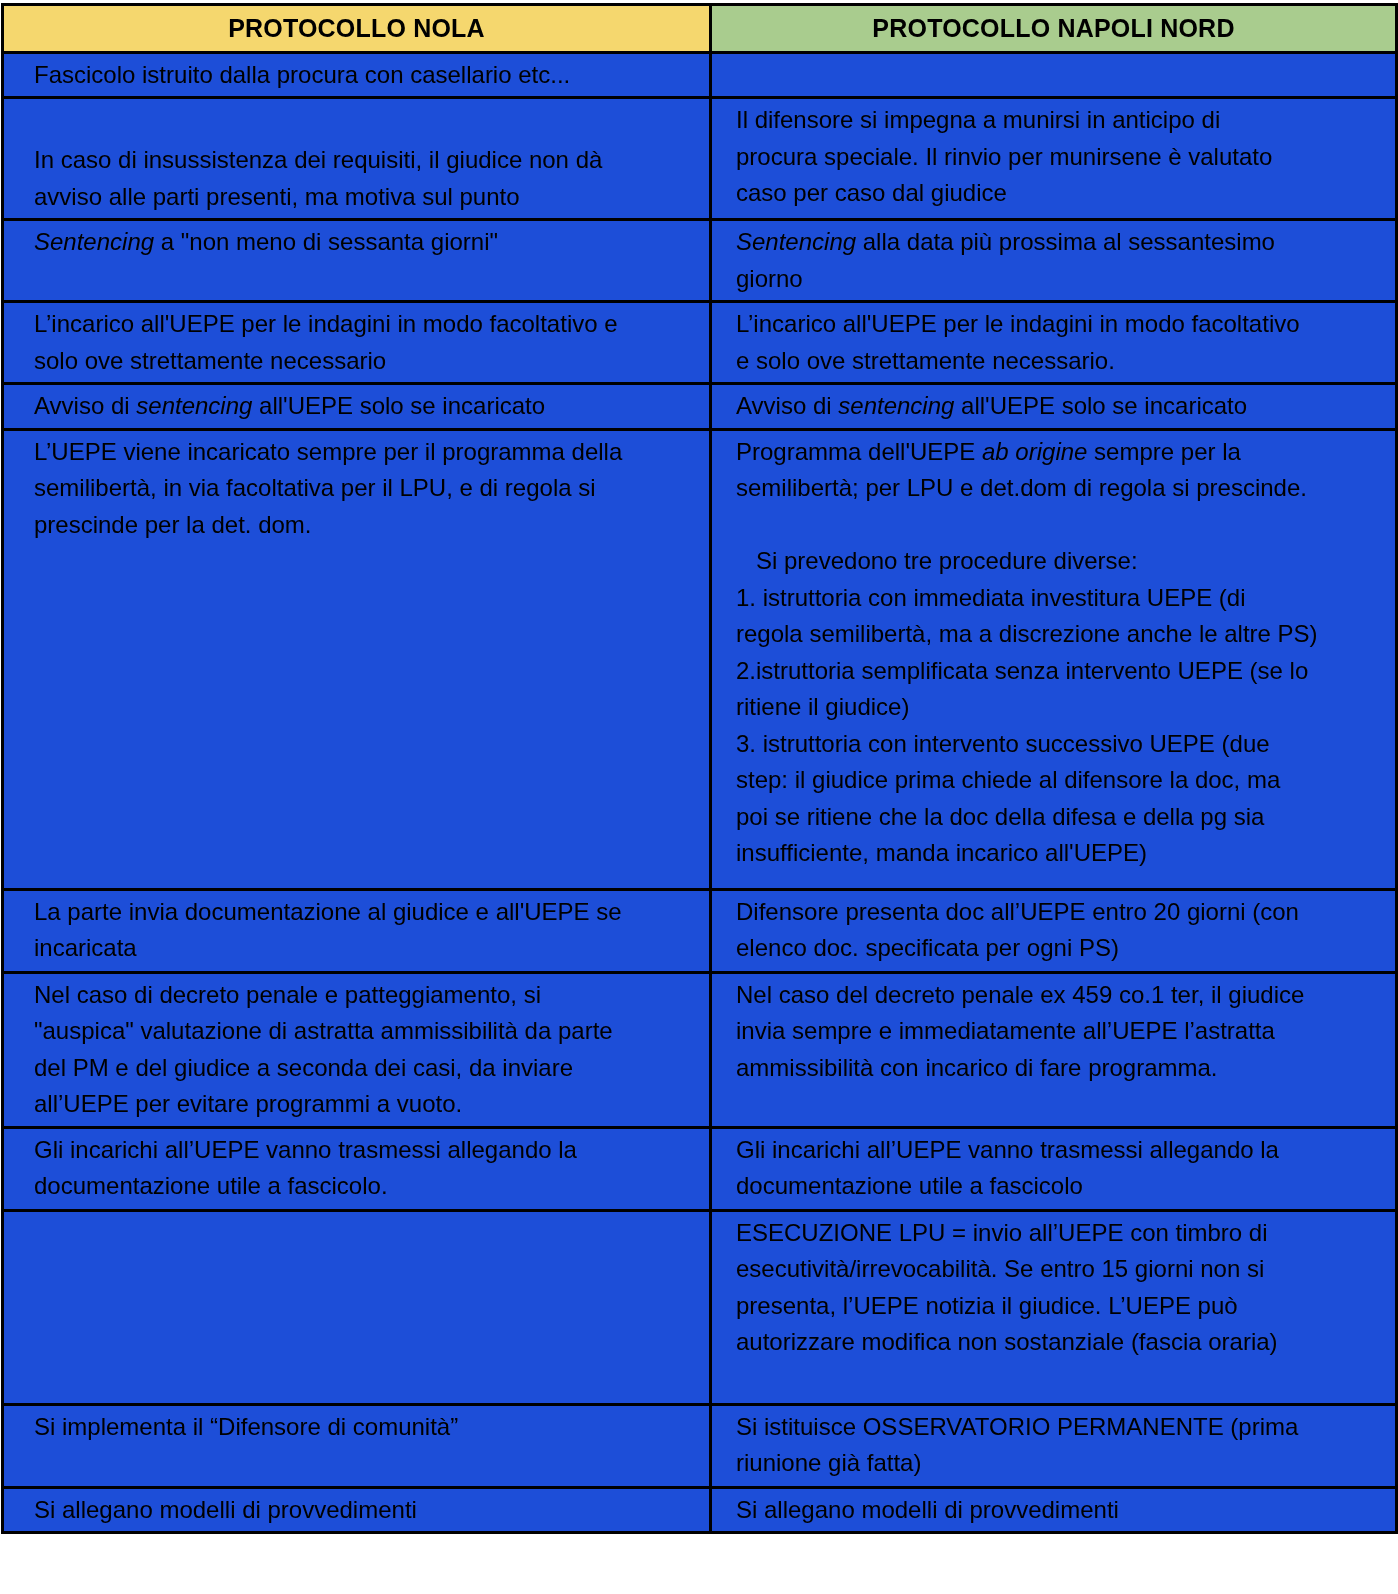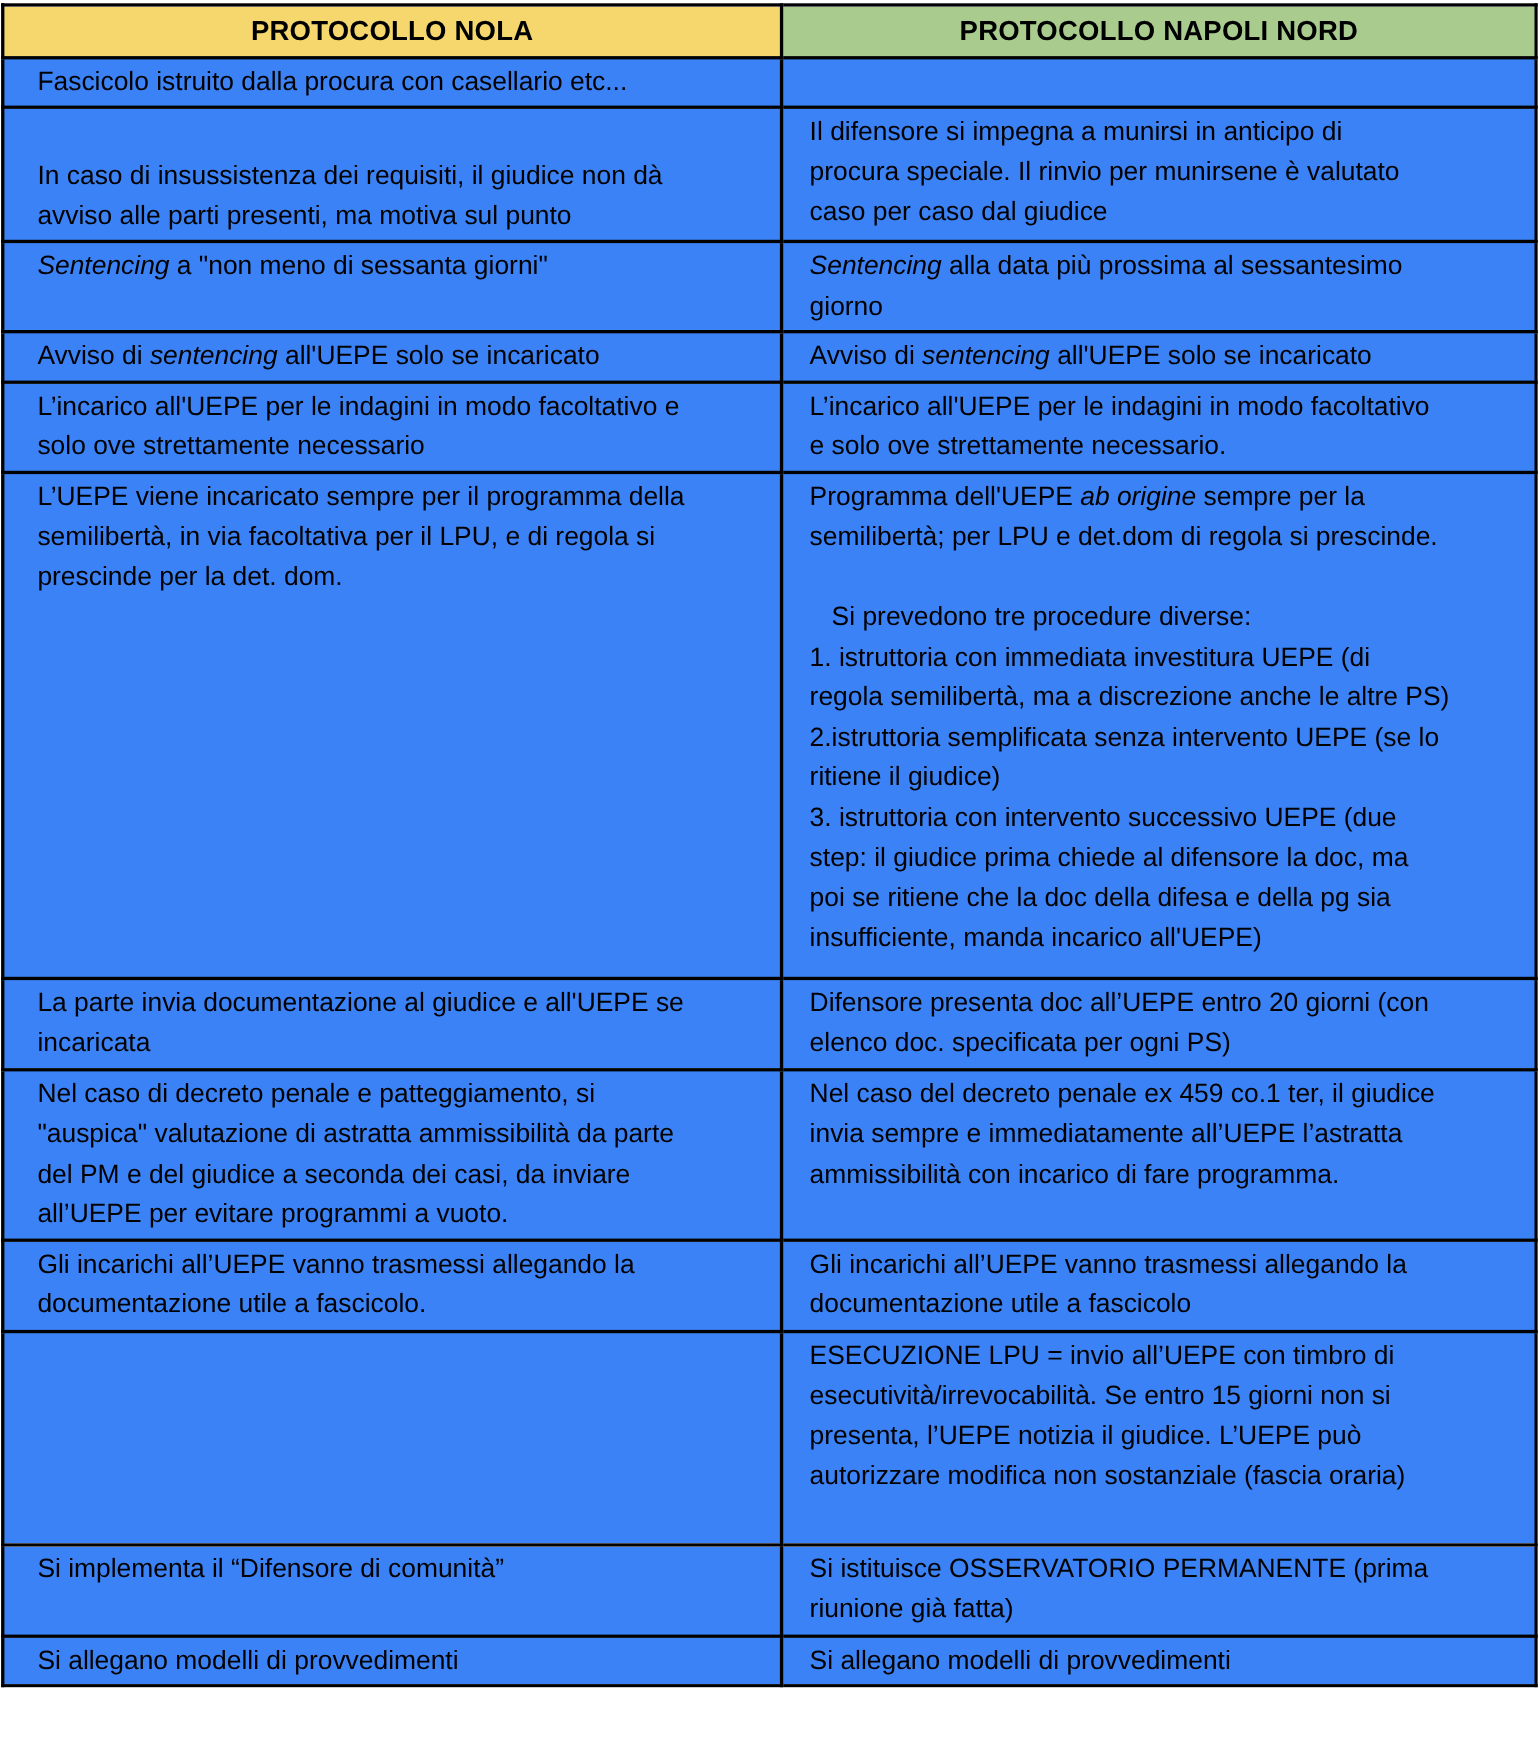--- a/index.html
+++ b/index.html
@@ -34,21 +34,21 @@
     font-weight: bold;
     text-align: center;
     vertical-align: middle;
     padding: 4px 6px;
     letter-spacing: 0.2px;
   }
   th.hd-nola { background: var(--nola-bg, #F5D76E); }
   th.hd-nn   { background: var(--nn-bg, #A9CC8E); }
   td {
     padding: 3px 10px 3px 30px;
-    background: #3b82f6;
+    background: #1d4ed8;
   }
   td.r { padding-left: 24px; }
   td.vab { vertical-align: bottom; }
   i { font-style: italic; }
 </style>
 </head>
 <body>
 
 <table class="proto">
   <colgroup>
@@ -71,29 +71,29 @@
 avviso alle parti presenti, ma motiva sul punto</td>
       <td class="r">Il difensore si impegna a munirsi in anticipo di
 procura speciale. Il rinvio per munirsene è valutato
 caso per caso dal giudice</td>
     </tr>
     <tr style="height:79px;">
       <td><i>Sentencing</i> a "non meno di sessanta giorni"</td>
       <td class="r"><i>Sentencing</i> alla data più prossima al sessantesimo
 giorno</td>
     </tr>
-    <tr style="height:43px;">
-      <td>Avviso di <i>sentencing</i> all'UEPE solo se incaricato</td>
-      <td class="r">Avviso di <i>sentencing</i> all'UEPE solo se incaricato</td>
-    </tr>
     <tr style="height:80px;">
       <td>L’incarico all'UEPE per le indagini in modo facoltativo e
 solo ove strettamente necessario</td>
       <td class="r">L’incarico all'UEPE per le indagini in modo facoltativo
 e solo ove strettamente necessario.</td>
+    </tr>
+    <tr style="height:43px;">
+      <td>Avviso di <i>sentencing</i> all'UEPE solo se incaricato</td>
+      <td class="r">Avviso di <i>sentencing</i> all'UEPE solo se incaricato</td>
     </tr>
     <tr style="height:460px;">
       <td>L’UEPE viene incaricato sempre per il programma della
 semilibertà, in via facoltativa per il LPU, e di regola si
 prescinde per la det. dom.</td>
       <td class="r">Programma dell'UEPE <i>ab origine</i> sempre per la
 semilibertà; per LPU e det.dom di regola si prescinde.
 
    Si prevedono tre procedure diverse:
 1. istruttoria con immediata investitura UEPE (di

